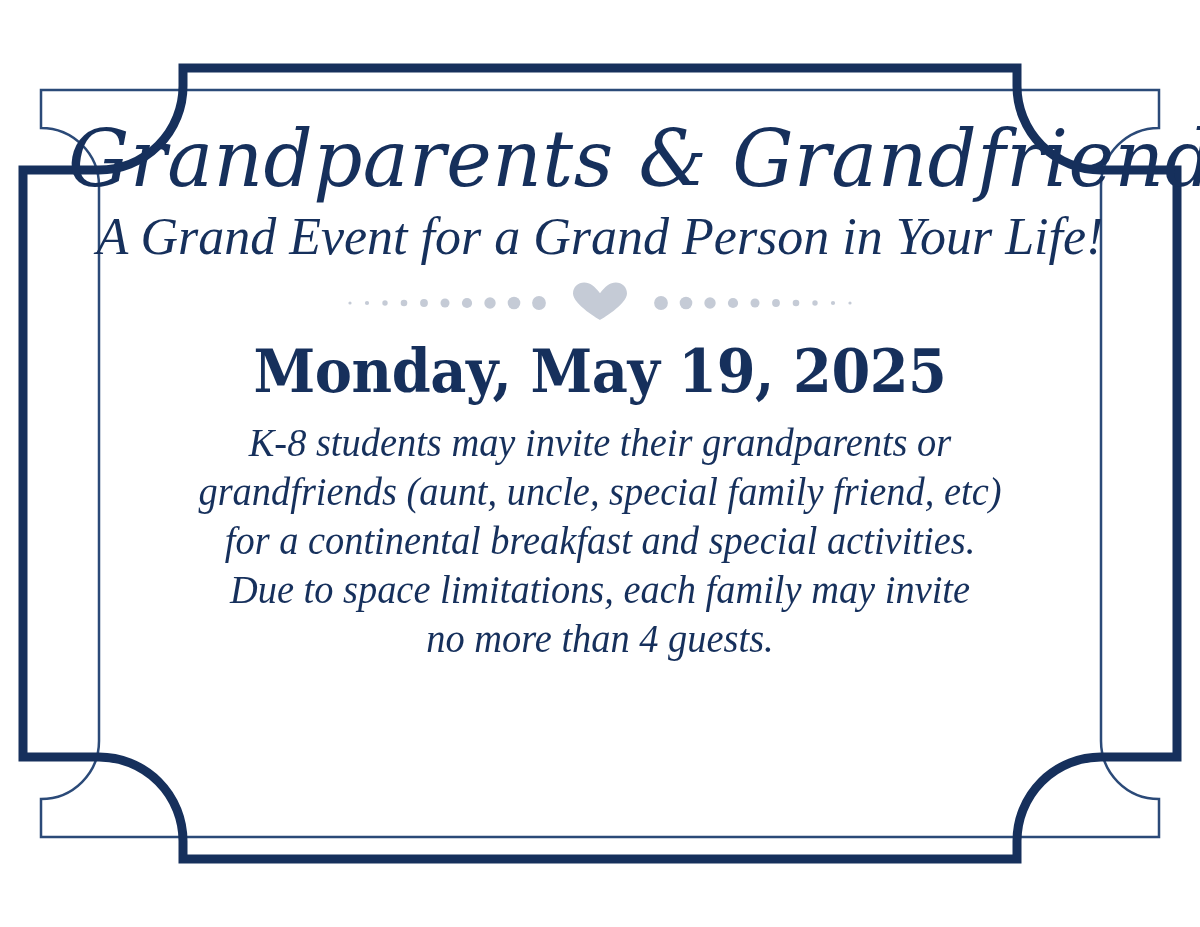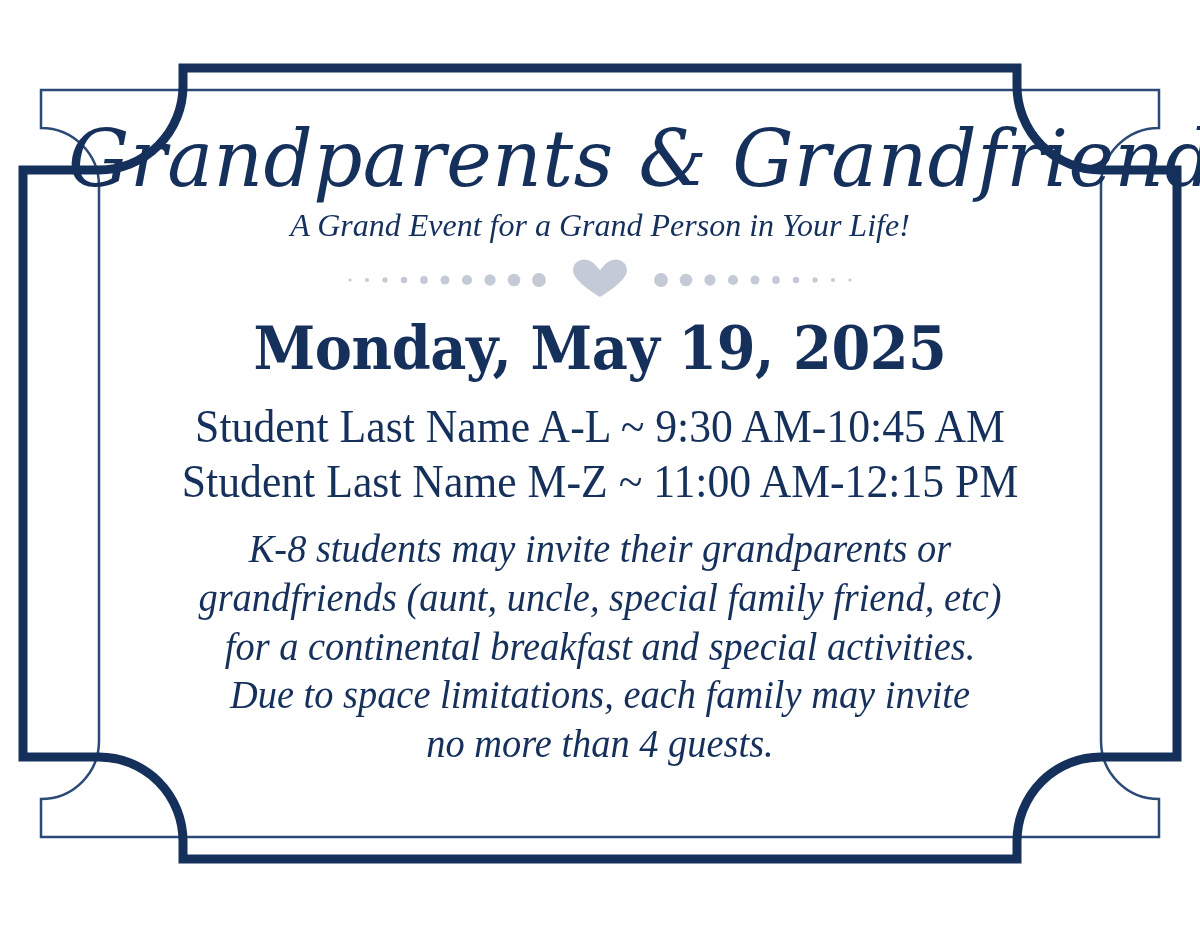--- a/index.html
+++ b/index.html
@@ -49,21 +49,21 @@
     letter-spacing: 0.5px;
     color: #16305c;
     white-space: nowrap;
     transform: scaleX(0.985);
   }
 
   .subtitle {
     font-family: "Liberation Serif", serif;
     font-style: italic;
     font-weight: 400;
-    font-size: 32px;
+    font-size: 52px;
     line-height: 1.15;
     margin-top: 6px;
     color: #16305c;
     white-space: nowrap;
   }
 
   
   .divider {
     margin: 16px auto 0;
     width: 520px;
@@ -187,24 +187,20 @@
         <circle cx="436" cy="21" r="3.9"></circle>
         <circle cx="456" cy="21" r="3.3"></circle>
         <circle cx="475" cy="21" r="2.7"></circle>
         <circle cx="493" cy="21" r="2.1"></circle>
         <circle cx="510" cy="21" r="1.6"></circle>
       </g>
     </svg>
 
     <div class="date">Monday, May 19, 2025</div>
 
-    <div class="times">
-      <div class="time-line">Student Last Name A-L ~ 9:30 AM-10:45 AM</div>
-      <div class="time-line">Student Last Name M-Z ~ 11:00 AM-12:15 PM</div>
-    </div>
 
     <div class="body-copy">
       <div class="body-line">K-8 students may invite their grandparents or</div>
       <div class="body-line">grandfriends (aunt, uncle, special family friend, etc)</div>
       <div class="body-line">for a continental breakfast and special activities.</div>
       <div class="body-line">Due to space limitations, each family may invite</div>
       <div class="body-line">no more than 4 guests.</div>
     </div>
 
   </div>

